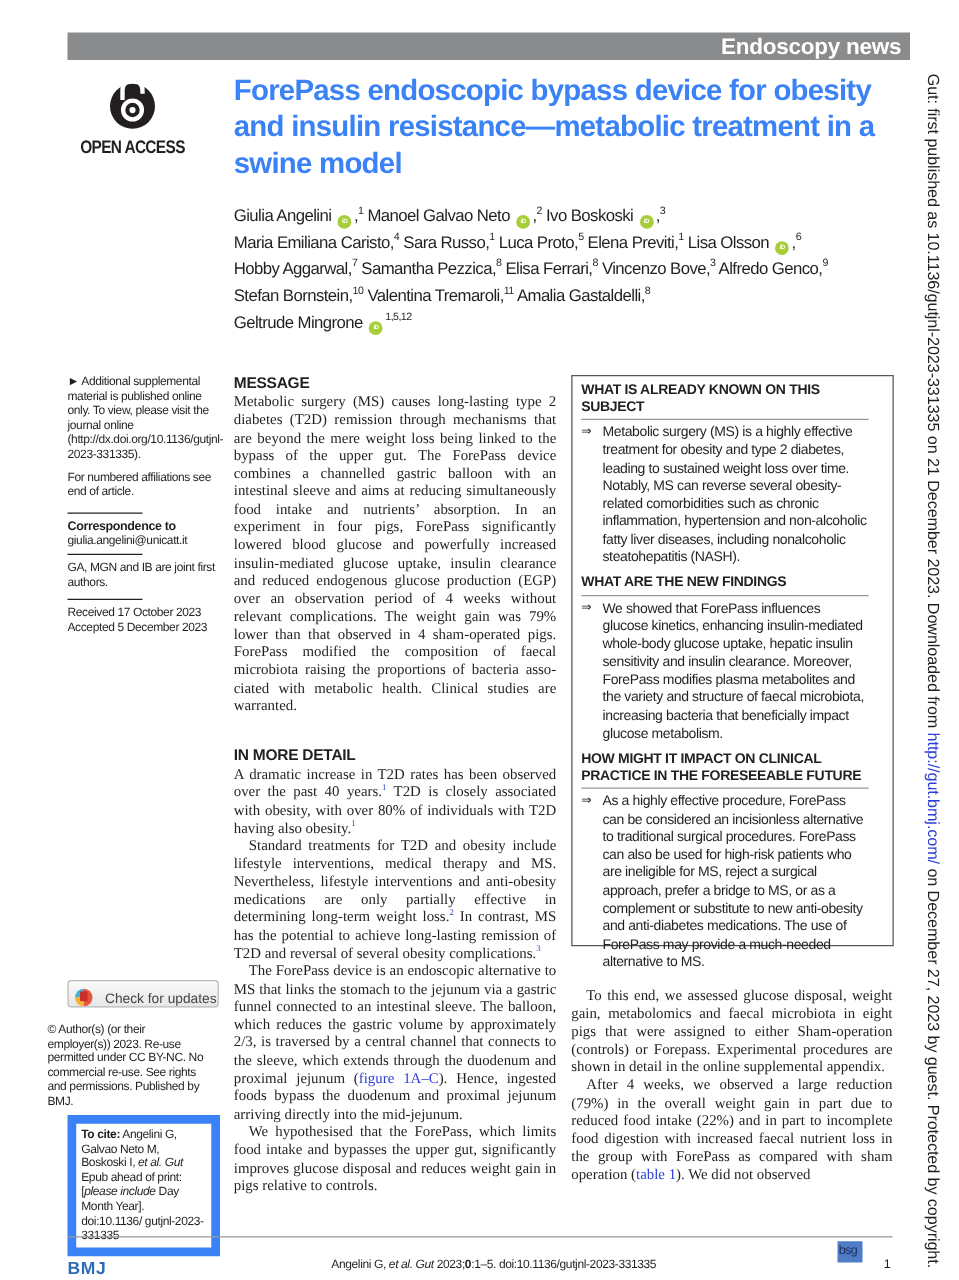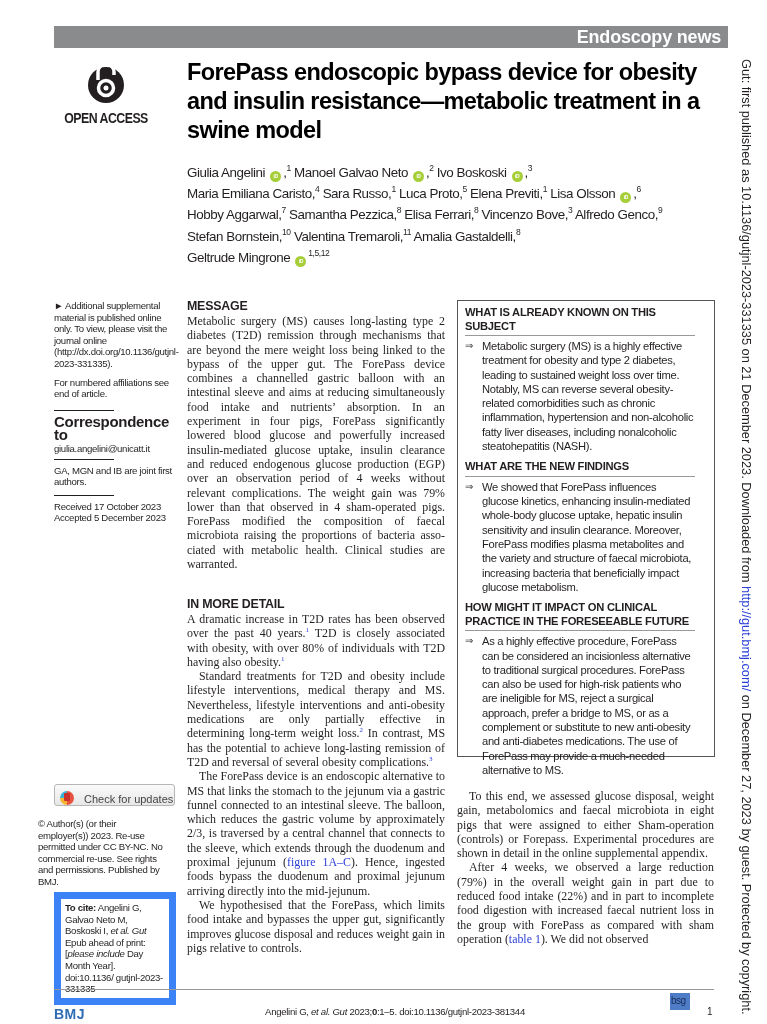--- a/index.html
+++ b/index.html
@@ -16,42 +16,42 @@
   .oa-logo { position: absolute; left: 56px; top: 58px; width: 100px; text-align: center; }
   .oa-icon { width: 38px; height: 48px; margin: 0 auto; display: block; }
   .oa-label {
     font-family: "Liberation Sans", sans-serif; font-weight: bold; font-size: 14.5px;
     color: #231f20; letter-spacing: -0.6px; margin-top: 4px; transform: scaleX(0.85);
   }
 
   .title {
     position: absolute; left: 187px; top: 58px; width: 520px;
     font-family: "Liberation Sans", sans-serif; font-size: 23.5px; line-height: 29px;
-    color: #000000; letter-spacing: -0.6px;
+    color: #3b82f6; letter-spacing: -0.6px;
   }
   .authors {
     position: absolute; left: 187px; top: 162px; width: 530px;
     font-family: "Liberation Sans", sans-serif; font-size: 13.4px; line-height: 21.2px;
     color: #231f20; letter-spacing: -0.45px;
   }
   .authors sup { font-size: 8.5px; vertical-align: 6px; line-height: 0; }
   .orcid {
     display: inline-block; width: 11px; height: 11px; border-radius: 50%;
     background: #a6ce39; color: #fff; font-size: 5px; line-height: 11px;
     text-align: center; vertical-align: -1px; margin: 0 2px 0 5px; font-weight: bold;
   }
 
   .sidebar {
     position: absolute; left: 54px; top: 300px; width: 122px;
     font-family: "Liberation Sans", sans-serif; font-size: 9.6px; line-height: 11.6px;
     color: #231f20; letter-spacing: -0.3px;
   }
   .sidebar p { margin-bottom: 7px; }
   .sidebar .rule { width: 60px; border-top: 1px solid #231f20; margin: 10px 0 5px; }
-  .sidebar b { font-size: 15px; }
+  .sidebar b { font-size: 10px; }
 
   .check-updates {
     position: absolute; left: 54px; top: 784px; width: 121px; height: 22px;
     border: 1px solid #b6b6b6; border-radius: 3px;
     background: linear-gradient(#fafafa, #e7e7e7);
     font-family: "Liberation Sans", sans-serif; font-size: 11px; color: #444;
     display: flex; align-items: flex-end; padding-left: 5px;
   }
   .check-icon {
     width: 14px; height: 14px; border-radius: 50%; margin-right: 10px;
@@ -190,19 +190,19 @@
   </div>
 </div>
 
 <div class="col col-right">
   <p class="ind">To this end, we assessed glucose disposal, weight gain, metabolomics and faecal microbiota in eight pigs that were assigned to either Sham-operation (controls) or Forepass. Experimental procedures are shown in detail in the online supplemental appendix.</p>
   <p class="ind"><span>After 4 weeks, we observed a large reduction (79%) in the overall weight gain in part due to reduced food intake (22%) and in part to incom­plete food digestion with increased faecal nutrient loss in the group with ForePass as compared with sham operation (</span><span class="link">table 1</span><span>). We did not observed</span></p>
 </div>
 
 <div class="footer-rule"></div>
 <div class="bmj">BMJ</div>
-<div class="footer-cite"><span>Angelini G, </span><i>et al. Gut</i><span> 2023;</span><b>0</b><span>:1–5. doi:10.1136/gutjnl-2023-381344</span></div>
+<div class="footer-cite"><span>Angelini G, </span><i>et al. Gut</i><span> 2023;</span><b>0</b><span>:1–5. doi:10.1136/gutjnl-2023-331335</span></div>
 <div class="bsg">bsg</div>
 <div class="page-num">1</div>
 
 <div class="side-stamp">
   <span>Gut: first published as 10.1136/gutjnl-2023-331335 on 21 December 2023. Downloaded from </span><a>http://gut.bmj.com/</a><span> on December 27, 2023 by guest. Protected by copyright.</span>
 </div>
 
 </body></html>

